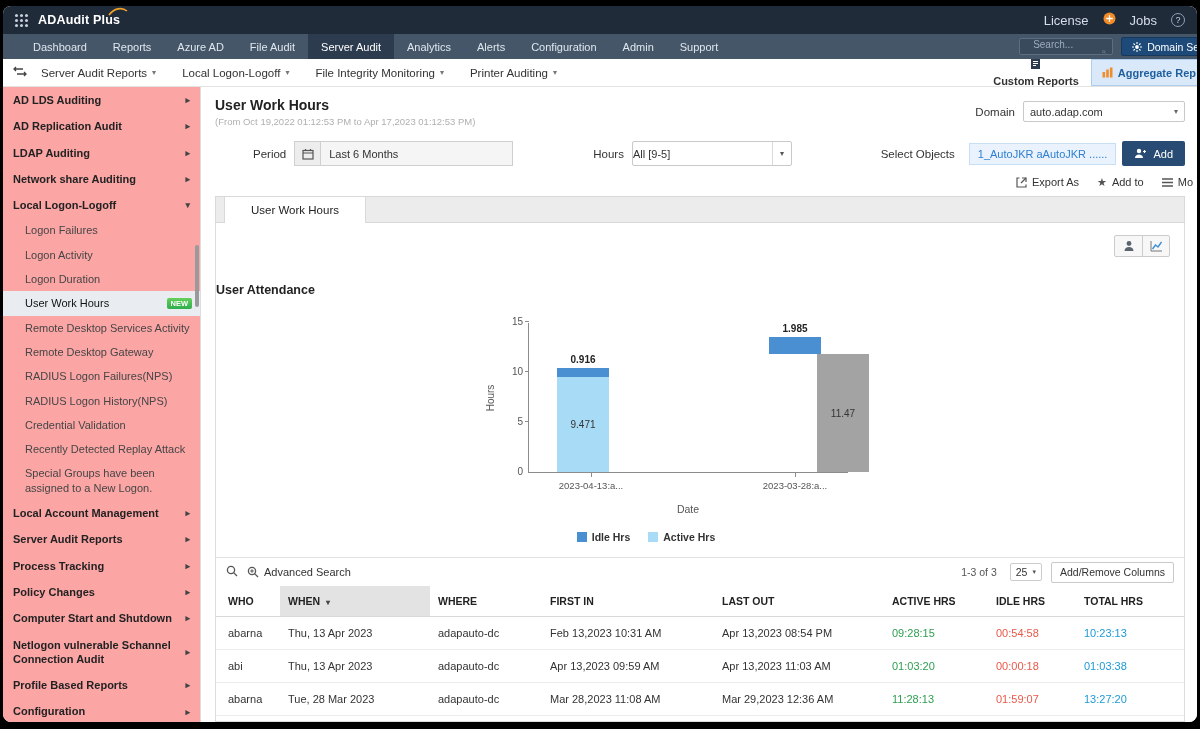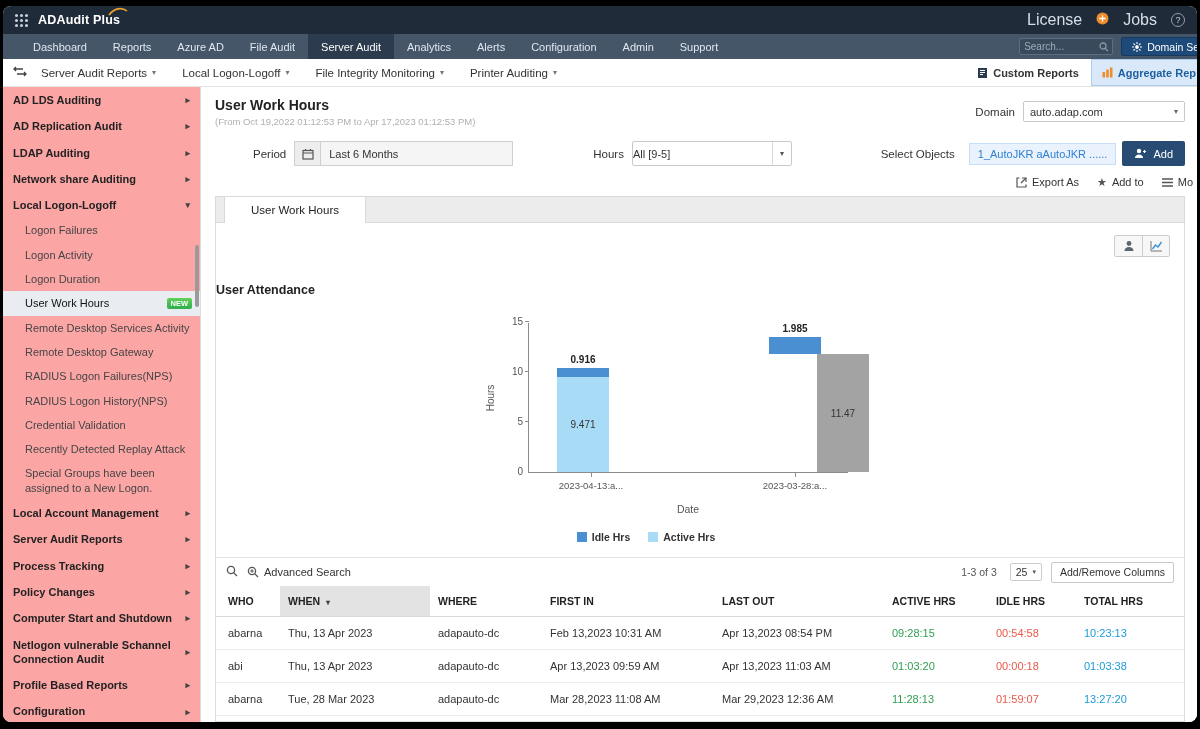--- a/index.html
+++ b/index.html
@@ -9,42 +9,42 @@
   .app{position:absolute;left:3px;top:6px;width:1194px;height:716px;border-radius:8px;overflow:hidden;background:#fff;display:flex;flex-direction:column;}
 
   
   .topbar{height:28px;background:#202b3a;display:flex;align-items:center;padding:0 12px;color:#e8edf3;flex:0 0 auto;}
   .grid-icon{width:13px;height:13px;margin-right:10px;display:block;}
   .grid-icon i{display:block;width:3px;height:3px;background:#c7d0da;border-radius:50%;
     box-shadow:5px 0 0 #c7d0da,10px 0 0 #c7d0da,0 5px 0 #c7d0da,5px 5px 0 #c7d0da,10px 5px 0 #c7d0da,0 10px 0 #c7d0da,5px 10px 0 #c7d0da,10px 10px 0 #c7d0da;}
   .logo-wrap{position:relative;font-size:12.5px;font-weight:bold;color:#fff;letter-spacing:.2px;}
   .logo-wrap svg{position:absolute;right:-8px;top:-6px;}
   .top-right{margin-left:auto;display:flex;align-items:center;gap:14px;}
-  .top-link{font-size:16px;color:#d6dee8;text-decoration:none;}
+  .top-link{font-size:13px;color:#d6dee8;text-decoration:none;}
   .help{width:14px;height:14px;border:1px solid #8fa0b3;border-radius:50%;font-size:9px;display:flex;align-items:center;justify-content:center;color:#c7d0da;}
 
   
   .mainnav{height:25px;background:#455668;display:flex;align-items:stretch;color:#dfe7ef;font-size:11px;flex:0 0 auto;}
   .nav-items{display:flex;padding-left:17px;}
   .nav-item{display:flex;align-items:center;padding:0 13px;white-space:nowrap;}
   .nav-item.active{background:#2c3b4d;color:#fff;}
   .nav-right{margin-left:auto;display:flex;align-items:center;gap:8px;}
-  .searchbox{position:relative;width:94px;height:17px;background:#394a5d;border:1px solid #5d6e82;border-radius:2px;display:flex;align-items:center;}
+  .searchbox{position:relative;width:94px;height:17px;background:#394a5d;border:1px solid #5d6e82;border-radius:2px;display:flex;align-items:center;flex-direction:column;}
   .searchbox input{background:transparent;border:0;outline:0;color:#cfd8e2;font-size:10px;width:74px;padding:0 4px;font-family:inherit;}
   .searchbox input::placeholder{color:#9fadbc;}
   .searchbox svg{margin-left:auto;margin-right:3px;}
   .domain-set{height:19px;background:#1d4a79;border:1px solid #16395d;color:#fff;font-size:10.5px;display:flex;align-items:center;gap:5px;padding:0 10px;border-radius:2px;margin-right:-16px;font-family:inherit;white-space:nowrap;}
 
   
   .subnav{height:28px;background:#fff;border-bottom:1px solid #e3e3e3;display:flex;align-items:center;padding-left:10px;font-size:11.5px;color:#333;flex:0 0 auto;}
   .subnav-items{display:flex;gap:26px;margin-left:14px;}
   .subnav-item{display:flex;align-items:center;gap:5px;white-space:nowrap;}
   .dd{font-size:8px;color:#777;}
   .subnav-right{margin-left:auto;display:flex;align-items:center;gap:12px;}
-  .custom-reports{display:flex;gap:5px;align-items:center;font-weight:bold;font-size:11px;white-space:nowrap;}
+  .custom-reports{display:flex;gap:5px;align-items:center;font-weight:bold;font-size:11px;white-space:nowrap;flex-direction:column;}
   .aggregate{display:flex;gap:5px;align-items:center;background:#d9e9fa;border:1px solid #aecdee;color:#1f5f9e;height:27px;padding:0 10px;font-weight:bold;font-size:11px;margin-right:-10px;white-space:nowrap;}
 
   
   .bodyrow{flex:1;display:flex;min-height:0;overflow:hidden;}
   .sidebar{width:198px;background:#fca5a5;border-right:1px solid #ddd;position:relative;font-size:11px;overflow:hidden;flex:0 0 auto;}
   .side-section{display:flex;align-items:center;padding:6px 10px;color:#222;font-weight:bold;font-size:11px;}
   .side-section .sl{flex:1;line-height:1.3;}
   .arr{color:#444;font-size:9px;margin-left:6px;}
   .side-child{padding:5px 8px 5px 22px;color:#454545;line-height:1.3;display:flex;align-items:center;}
   .side-child .cl{flex:1;}

